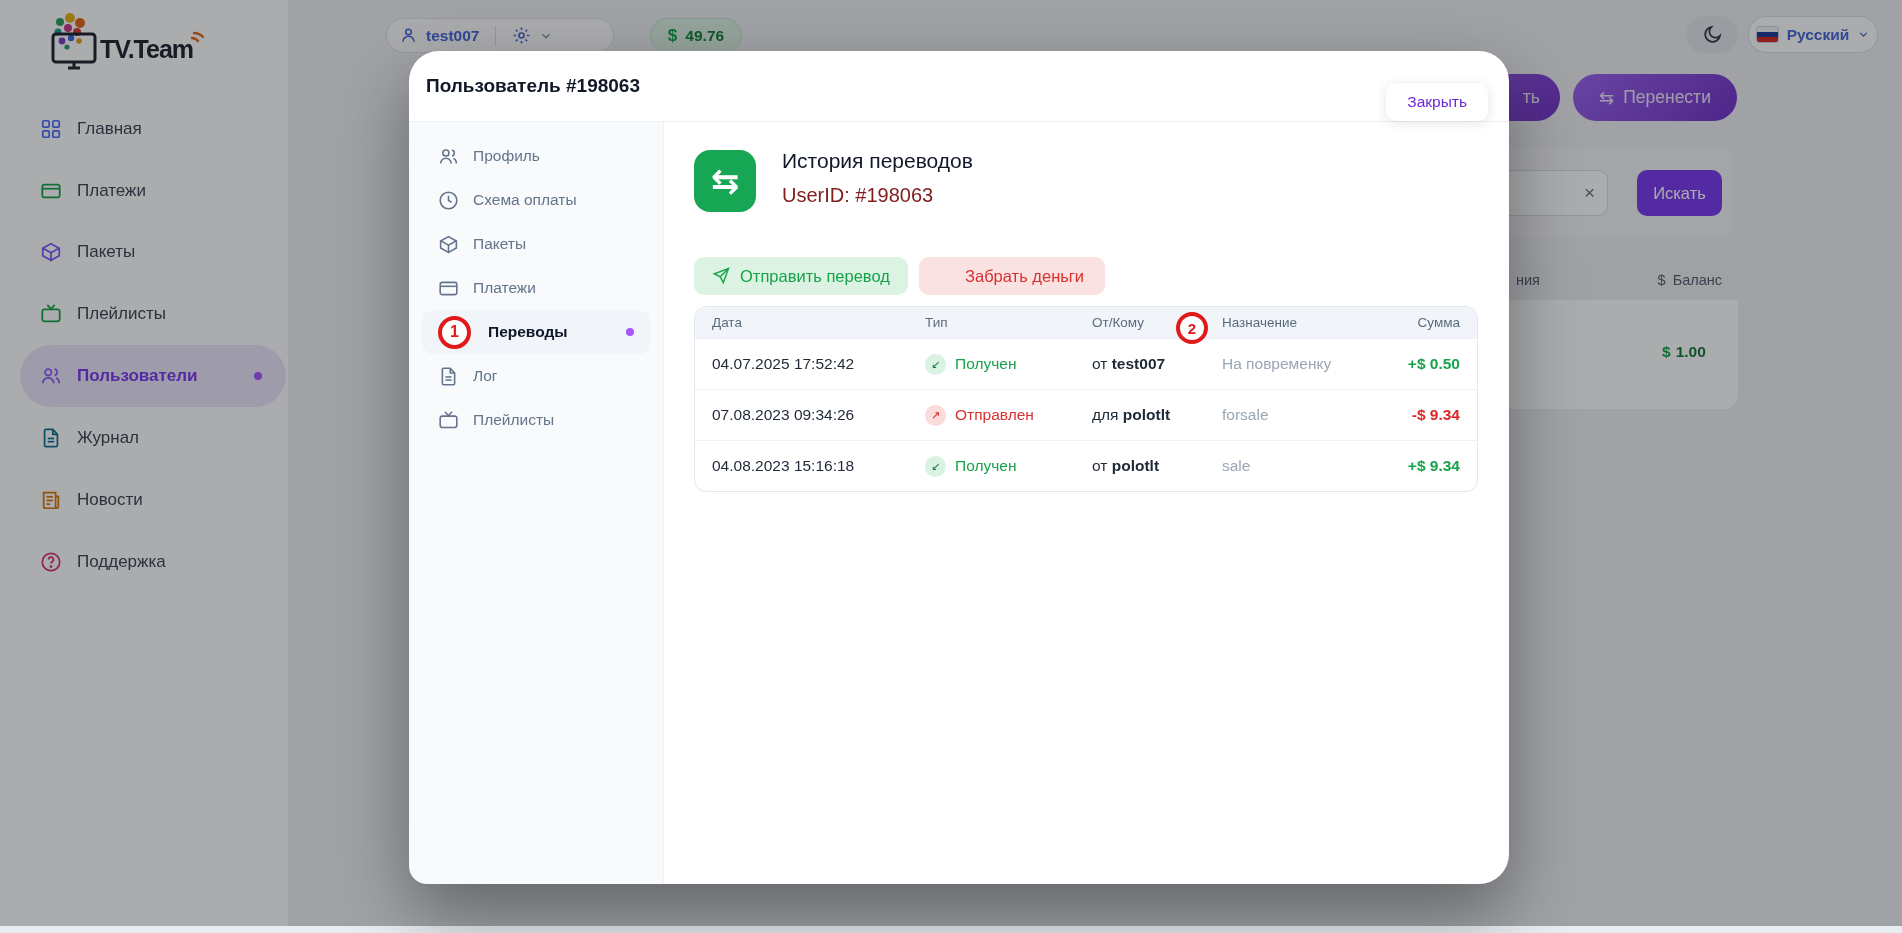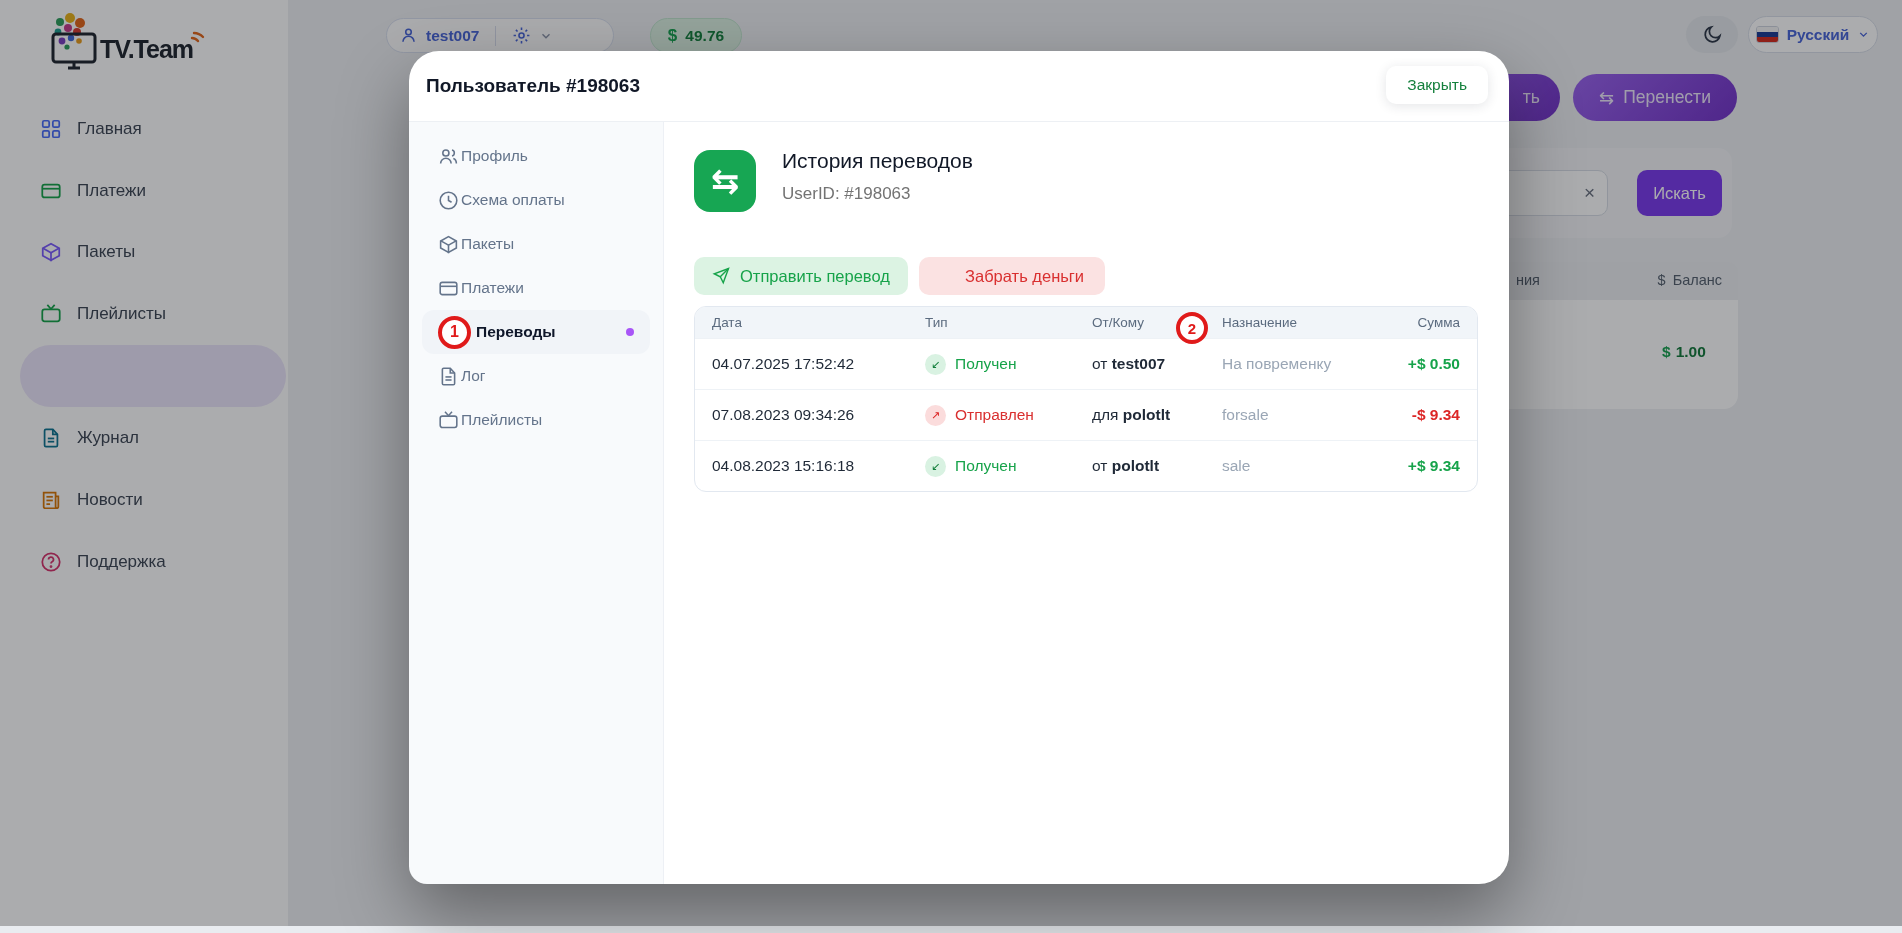--- a/index.html
+++ b/index.html
@@ -50,34 +50,34 @@
 
   .bottom-strip{left:0;top:926px;width:1902px;height:7px;background:#e9ecf0;}
 
   
   .overlay{left:0;top:0;width:1902px;height:926px;background:rgba(8,11,18,0.34);z-index:5;}
 
   
   .modal{left:409px;top:51px;width:1100px;height:833px;background:#ffffff;border-radius:30px;z-index:10;box-shadow:0 30px 70px rgba(0,0,0,.38);}
   .m-header{position:absolute;left:0;top:0;width:100%;height:71px;border-bottom:1px solid #edf0f4;box-sizing:border-box;}
   .m-title{position:absolute;left:17px;top:24px;font-size:19px;font-weight:700;color:#111827;}
-  .m-close{position:absolute;right:21px;top:15px;height:38px;padding:0 21px;background:#fff;border:none;border-radius:10px;box-shadow:0 2px 12px rgba(30,40,60,.12);color:#15803d;font-size:15.5px;font-family:inherit;cursor:pointer;}
+  .m-close{position:absolute;right:21px;top:32px;height:38px;padding:0 21px;background:#fff;border:none;border-radius:10px;box-shadow:0 2px 12px rgba(30,40,60,.12);color:#6d28d9;font-size:15.5px;font-family:inherit;cursor:pointer;}
   .m-nav{position:absolute;left:0;top:71px;width:255px;height:762px;background:#f8fafc;border-right:1px solid #edf0f5;border-radius:0 0 0 18px;box-sizing:border-box;padding-top:12px;}
-  .m-nav-item{position:relative;height:44px;display:flex;align-items:center;gap:2px;padding-left:29px;color:#64748b;font-size:15.5px;cursor:pointer;text-align:center;}
+  .m-nav-item{position:relative;height:44px;display:flex;align-items:center;gap:14px;padding-left:29px;color:#64748b;font-size:15.5px;cursor:pointer;text-align:center;}
   .m-nav-item.active{background:#f1f4f8;border-radius:12px;margin:0 13px;padding-left:16px;color:#0f172a;font-weight:700;}
   .m-nav-item.active .nav-dot{width:8px;height:8px;border-radius:50%;background:#a855f7;position:absolute;right:16px;top:50%;margin-top:-4px;}
 
   .annot{border-radius:50%;background:#fff;border:4px solid #e01a1a;color:#e01a1a;font-weight:700;display:flex;align-items:center;justify-content:center;z-index:20;}
   .annot1{position:relative;width:25px;height:25px;font-size:16px;margin-right:3px;}
   .annot2{position:absolute;left:512px;top:190px;width:24px;height:24px;font-size:15px;}
 
   .m-content{position:absolute;left:255px;top:71px;width:845px;height:762px;}
   .c-icon{position:absolute;left:30px;top:28px;width:62px;height:62px;border-radius:16px;background:#17a653;color:#fff;display:flex;align-items:center;justify-content:center;font-size:34px;font-weight:700;}
   .c-title{position:absolute;left:118px;top:27px;font-size:21px;font-weight:400;color:#111827;}
-  .c-sub{position:absolute;left:118px;top:62px;font-size:17px;color:#737373;}
+  .c-sub{position:absolute;left:118px;top:62px;font-size:20px;color:#7f1d1d;}
   .c-btn{position:absolute;top:117px;height:38px;display:flex;align-items:center;gap:10px;border-radius:10px;font-size:16.5px;box-sizing:border-box;cursor:pointer;margin-top:18px;}
   .c-btn-send{left:30px;padding:0 18px;background:#dcf3e3;color:#17a34a;}
   .c-btn-withdraw{left:255px;width:186px;padding-left:46px;background:#fbe2e2;color:#d93030;}
 
   .tbl{position:absolute;left:30px;top:184px;width:784px;border:1px solid #e2e8f0;border-radius:12px;box-sizing:border-box;overflow:hidden;background:#fff;}
   .t-head{display:flex;align-items:center;height:31px;background:#f1f5f9;color:#5b6b7f;font-size:13.5px;}
   .t-row{display:flex;align-items:center;height:50px;border-top:1px solid #eef2f6;font-size:15.5px;color:#1f2937;}
   .col1{width:230px;padding-left:17px;box-sizing:border-box;}
   .col2{width:167px;}
   .col3{width:130px;}
@@ -146,20 +146,30 @@
         </svg>
       <span class="lbl">Пакеты</span>
     </div>
     <div class="abs side-item" style="top:283px">
       <svg width="22" height="22" viewBox="0 0 24 24" fill="none" stroke="#16a34a" stroke-width="1.9">
           <rect x="2.5" y="7" width="19" height="13" rx="2.5"></rect>
           <polyline points="8,2 12,6.5 16,2"></polyline>
         </svg>
       <span class="lbl">Плейлисты</span>
     </div>
+    <div class="abs side-item active" style="top:345px">
+      <svg width="22" height="22" viewBox="0 0 24 24" fill="none" stroke="#8b5cf6" stroke-width="1.9">
+          <circle cx="9" cy="8" r="3.5"></circle>
+          <path d="M3 20c0-3.3 2.7-6 6-6s6 2.7 6 6"></path>
+          <path d="M16 4.6a3.5 3.5 0 0 1 0 6.8"></path>
+          <path d="M17.5 14.4c2.1.7 3.5 2.9 3.5 5.6"></path>
+        </svg>
+      <span class="lbl">Пользователи</span>
+      <span class="side-dot"></span>
+    </div>
     <div class="abs side-item" style="top:407px">
       <svg width="22" height="22" viewBox="0 0 24 24" fill="none" stroke="#0e7490" stroke-width="1.9">
           <path d="M14 2.5H6.5A1.5 1.5 0 0 0 5 4v16a1.5 1.5 0 0 0 1.5 1.5h11A1.5 1.5 0 0 0 19 20V8l-5-5.5z"></path>
           <polyline points="14,2.5 14,8 19,8"></polyline>
           <line x1="8.5" y1="12.5" x2="15.5" y2="12.5"></line>
           <line x1="8.5" y1="16" x2="15.5" y2="16"></line>
         </svg>
       <span class="lbl">Журнал</span>
     </div>
     <div class="abs side-item" style="top:469px">

